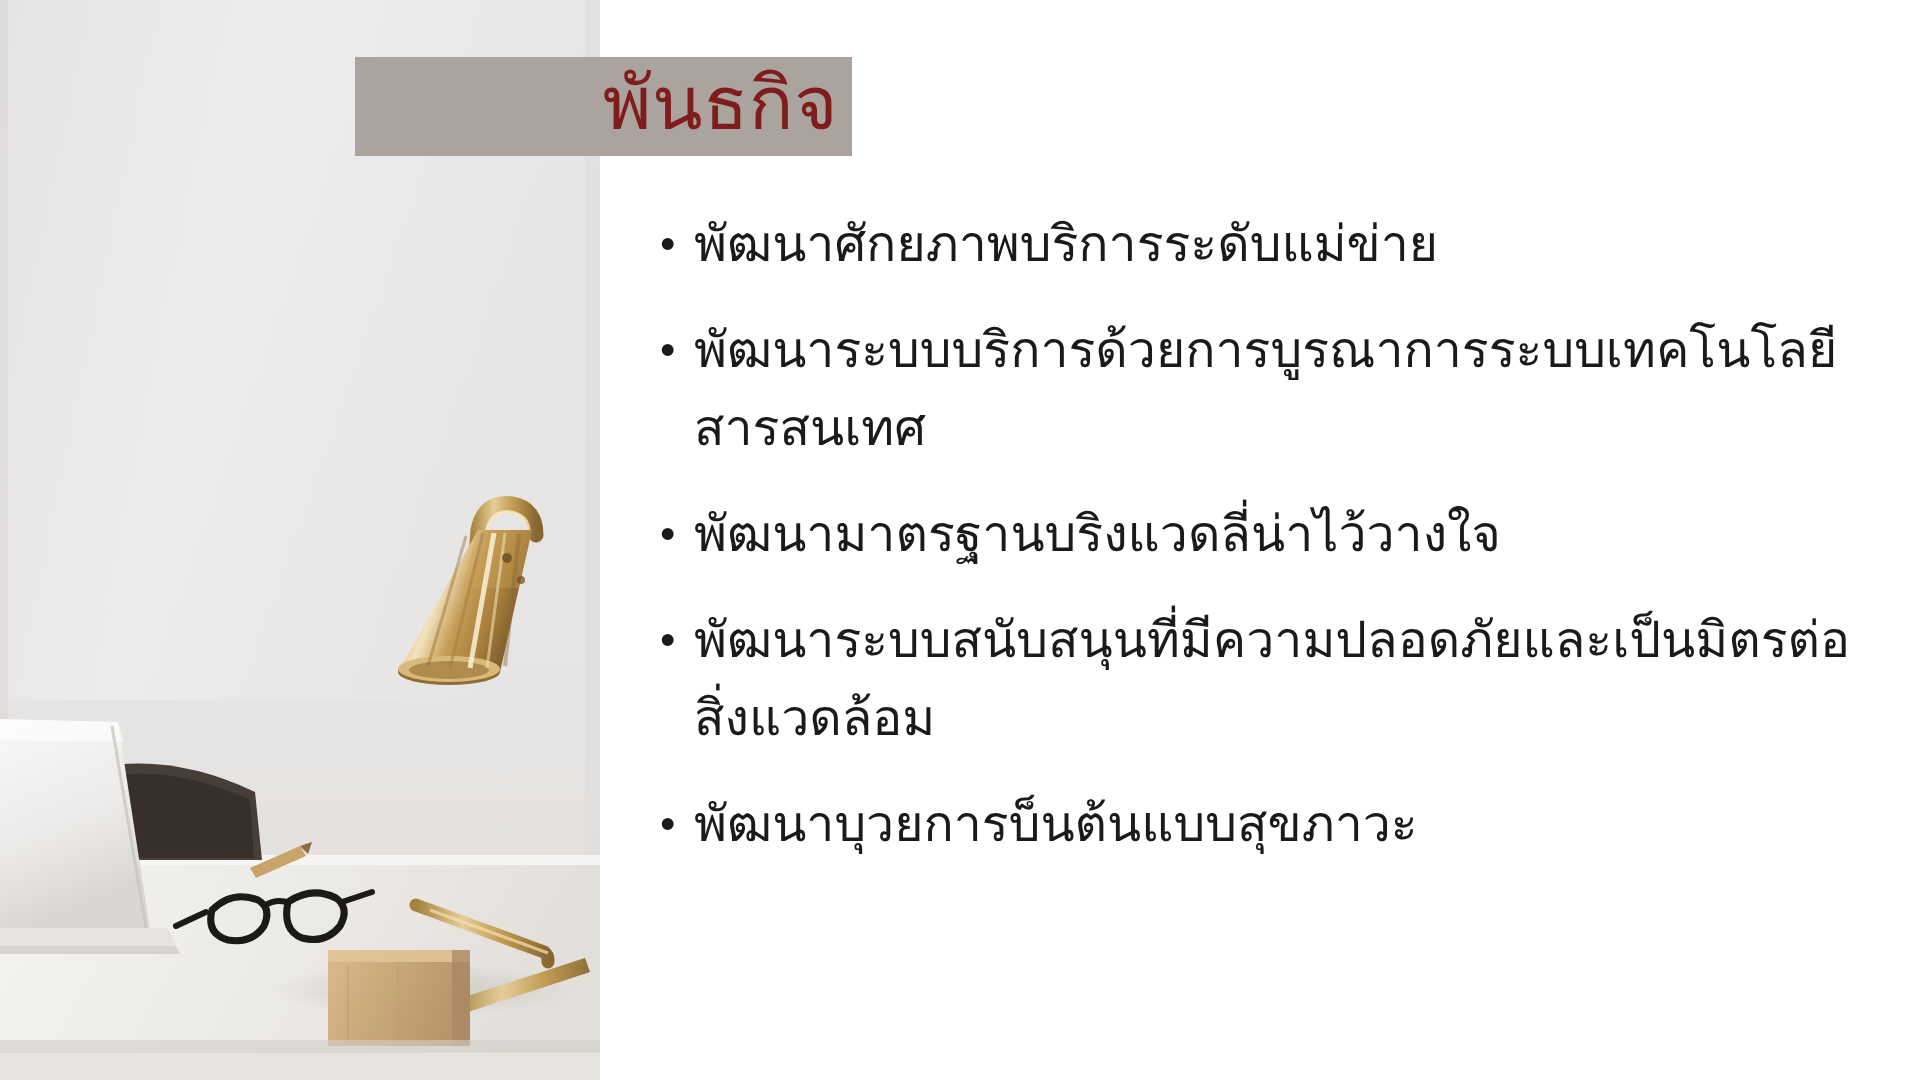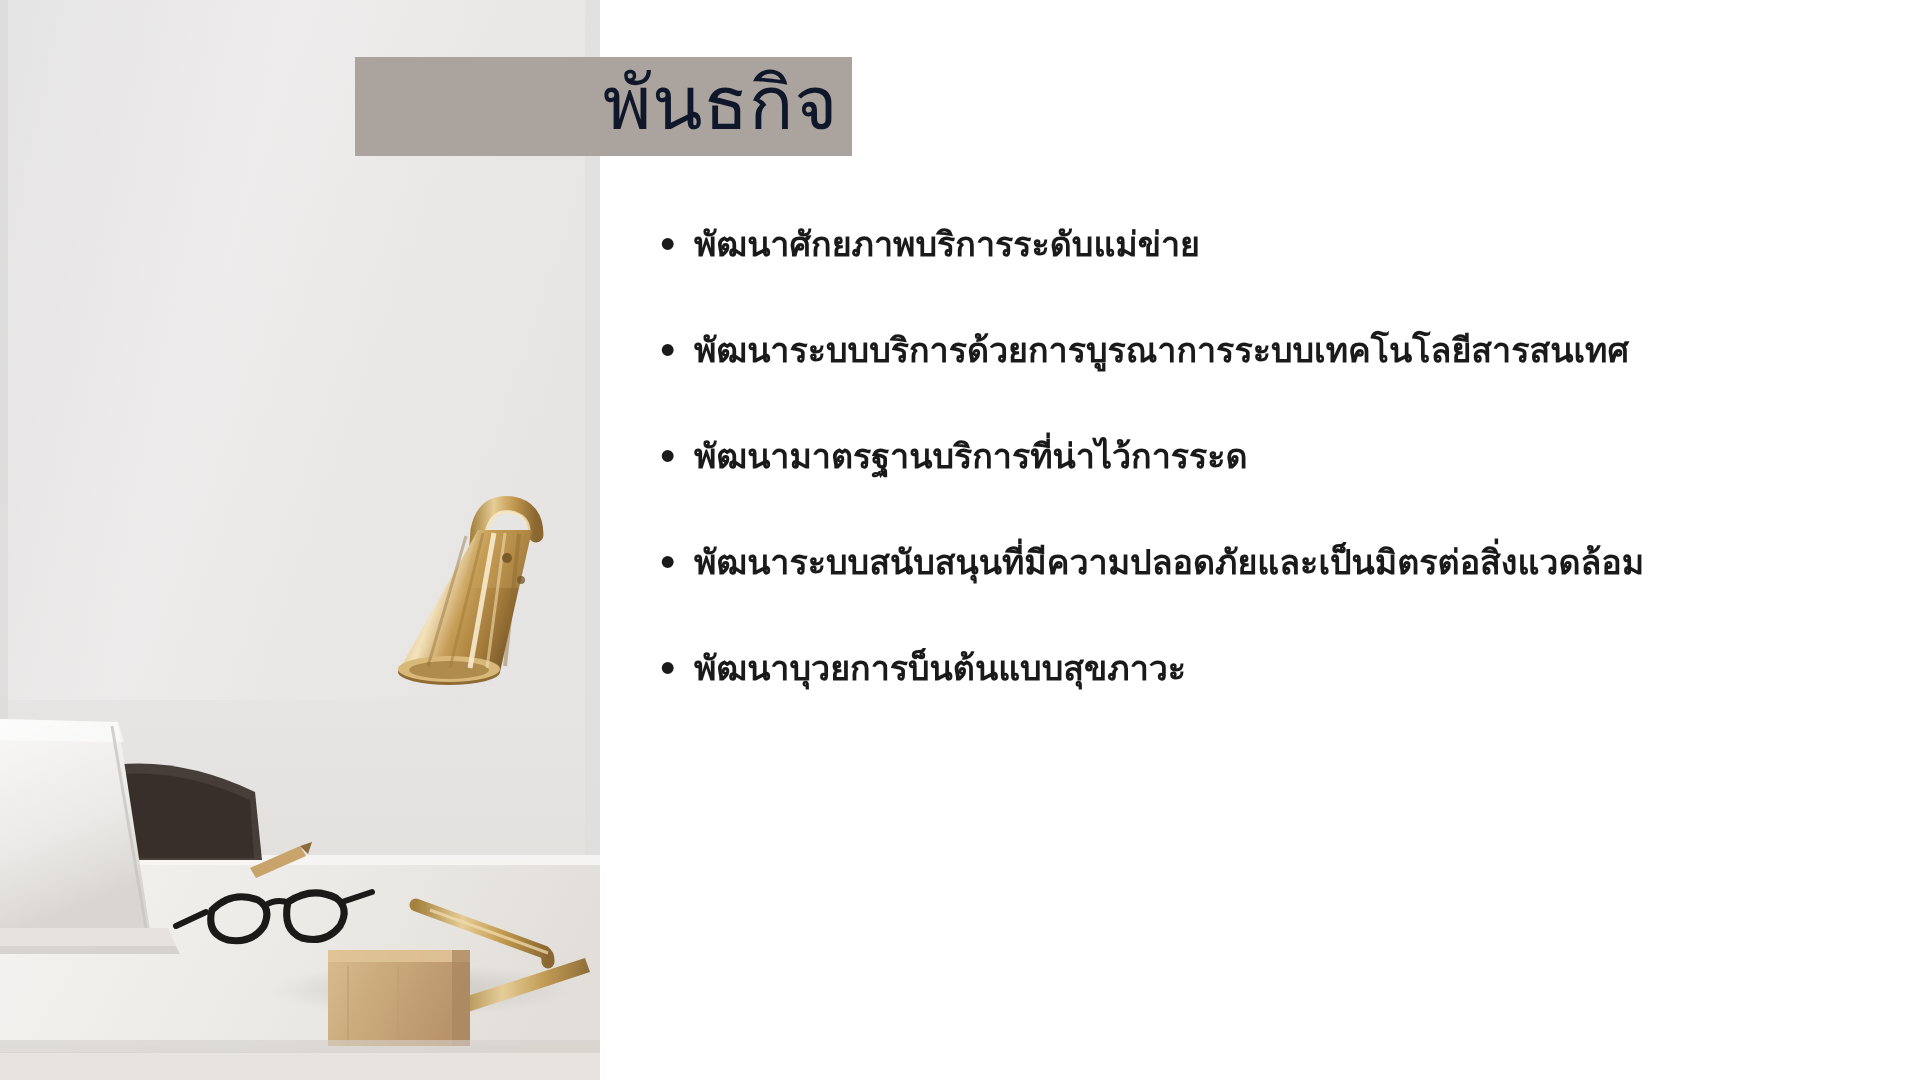--- a/index.html
+++ b/index.html
@@ -32,21 +32,21 @@
     left:355px; top:57px;
     width:497px; height:99px;
     background:#aba49e;
     display:flex;
     align-items:center;
     justify-content:flex-end;
     padding-right:14px;
     z-index:5;
   }
   .title-text {
-    color:#0f172a;
+    color:#7f1d1d;
     font-size:74px;
     line-height:1.0;
     font-weight:400;
     letter-spacing:0.5px;
     white-space:nowrap;
     transform:translateY(-3px);
   }
 
   
   .content {
@@ -65,24 +65,24 @@
   .bullet-dot {
     flex:0 0 auto;
     width:34px;
     font-size:44px;
     line-height:78px;
     color:#1a1a1a;
     text-align:left;
   }
   .bullet-text {
     flex:1 1 auto;
-    font-size:34px;
+    font-size:50px;
     line-height:78px;
     color:#1a1a1a;
-    font-weight:700;
+    font-weight:400;
   }
 </style>
 </head>
 <body>
 
 <div class="slide">
 
   <div class="photo-panel">
     <svg class="photo-svg" viewBox="0 0 600 1080" preserveAspectRatio="xMidYMid slice">
       <defs>
@@ -208,21 +208,21 @@
         <span class="bullet-text">พัฒนาศักยภาพบริการระดับแม่ข่าย</span>
       </li>
 
       <li class="bullet-item">
         <span class="bullet-dot">•</span>
         <span class="bullet-text">พัฒนาระบบบริการด้วยการบูรณาการระบบเทคโนโลยีสารสนเทศ</span>
       </li>
 
       <li class="bullet-item">
         <span class="bullet-dot">•</span>
-        <span class="bullet-text">พัฒนามาตรฐานบริการที่น่าไว้การระด</span>
+        <span class="bullet-text">พัฒนามาตรฐานบริงแวดลี่น่าไว้วางใจ</span>
       </li>
 
       <li class="bullet-item">
         <span class="bullet-dot">•</span>
         <span class="bullet-text">พัฒนาระบบสนับสนุนที่มีความปลอดภัยและเป็นมิตรต่อสิ่งแวดล้อม</span>
       </li>
 
       <li class="bullet-item">
         <span class="bullet-dot">•</span>
         <span class="bullet-text">พัฒนาบุวยการบ็นต้นแบบสุขภาวะ</span>

